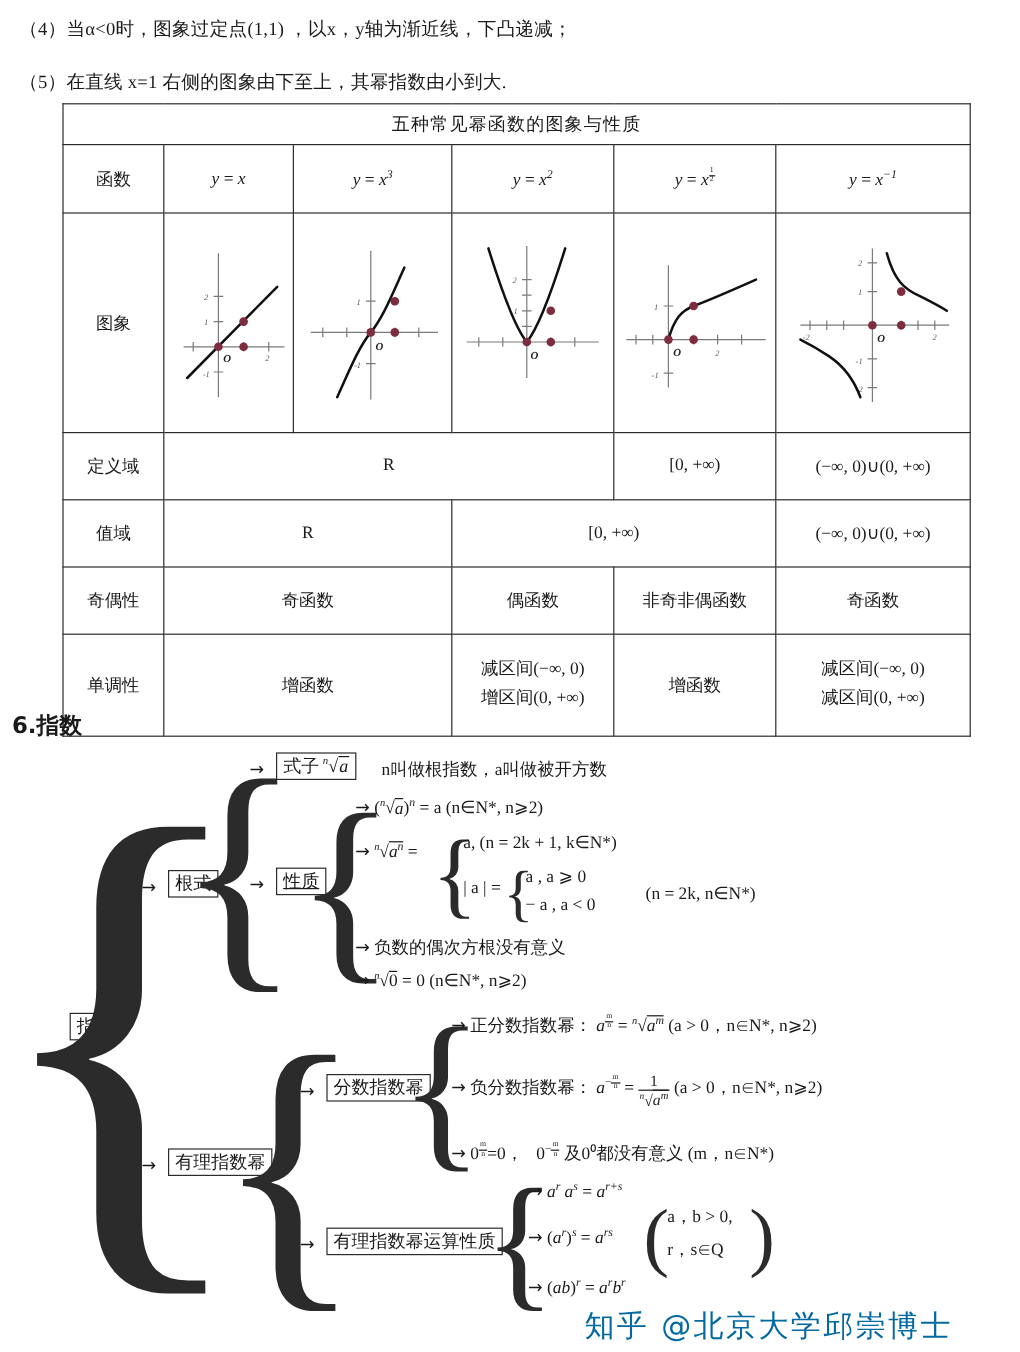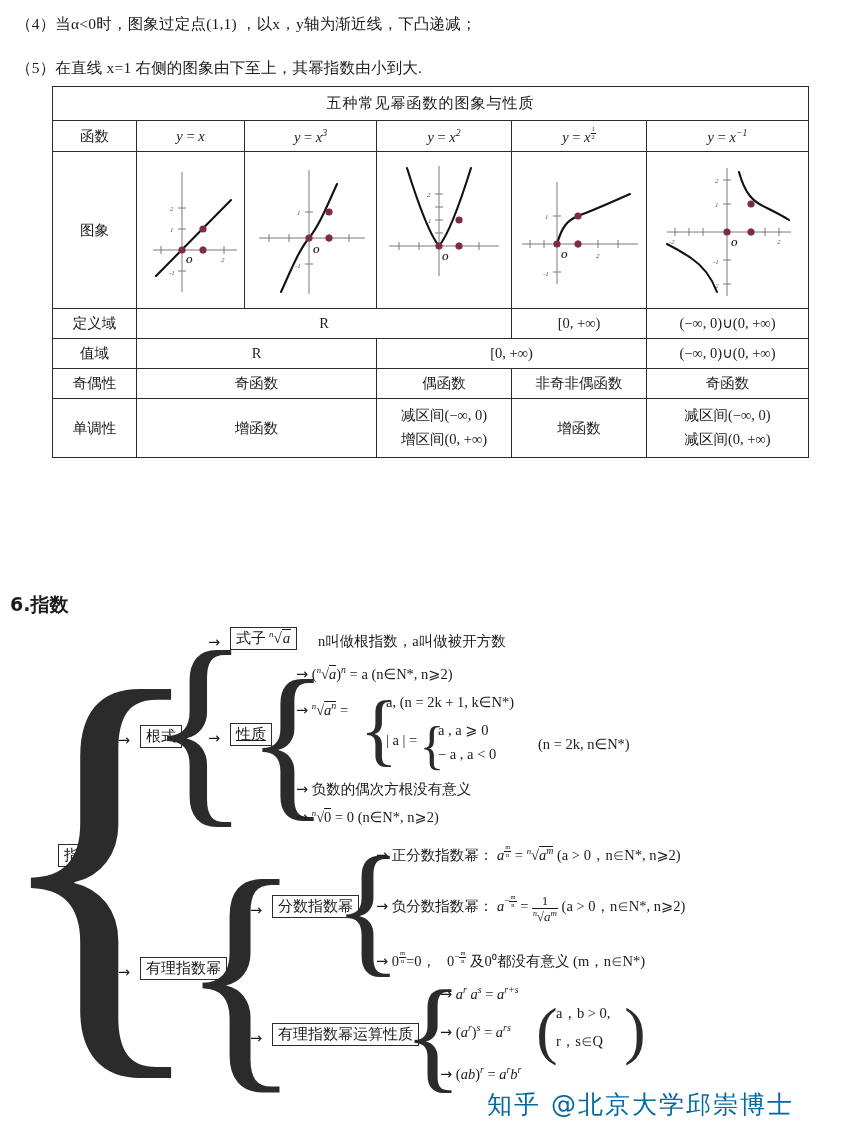--- a/index.html
+++ b/index.html
@@ -13,21 +13,21 @@
   
   .intro{position:absolute;left:16px;font-size:15.5px;letter-spacing:.2px;white-space:nowrap;}
   .intro.l1{top:14px;}
   .intro.l2{top:58px;}
   i.v{font-family:"Liberation Serif",serif;font-style:italic;}
 
   
   .tbl{position:absolute;left:52px;top:86px;width:756px;border-collapse:collapse;
        table-layout:fixed;background:#fff;}
   .tbl td{border:1px solid #2b2b2b;text-align:center;vertical-align:middle;
-          font-size:14.5px;padding:5px 2px;}
+          font-size:14.5px;padding:18px 2px;}
   .tbl .title{font-family:"DejaVu Sans","Liberation Sans",sans-serif;font-size:15px;
               letter-spacing:1px;padding:7px 0;font-weight:normal;}
   .rowlab{width:84px;}
   .fncell{font-size:15px;}
   .graphcell{padding:0;height:146px;}
   .tall{line-height:1.65;}
   .math{font-family:"Liberation Serif",serif;}
   sup.e{font-size:.68em;vertical-align:super;font-style:italic;}
   .frac{display:inline-block;vertical-align:-0.38em;text-align:center;font-size:.62em;line-height:1.05;}
   .frac .num{display:block;border-bottom:1px solid #1a1a1a;padding:0 1px;}

